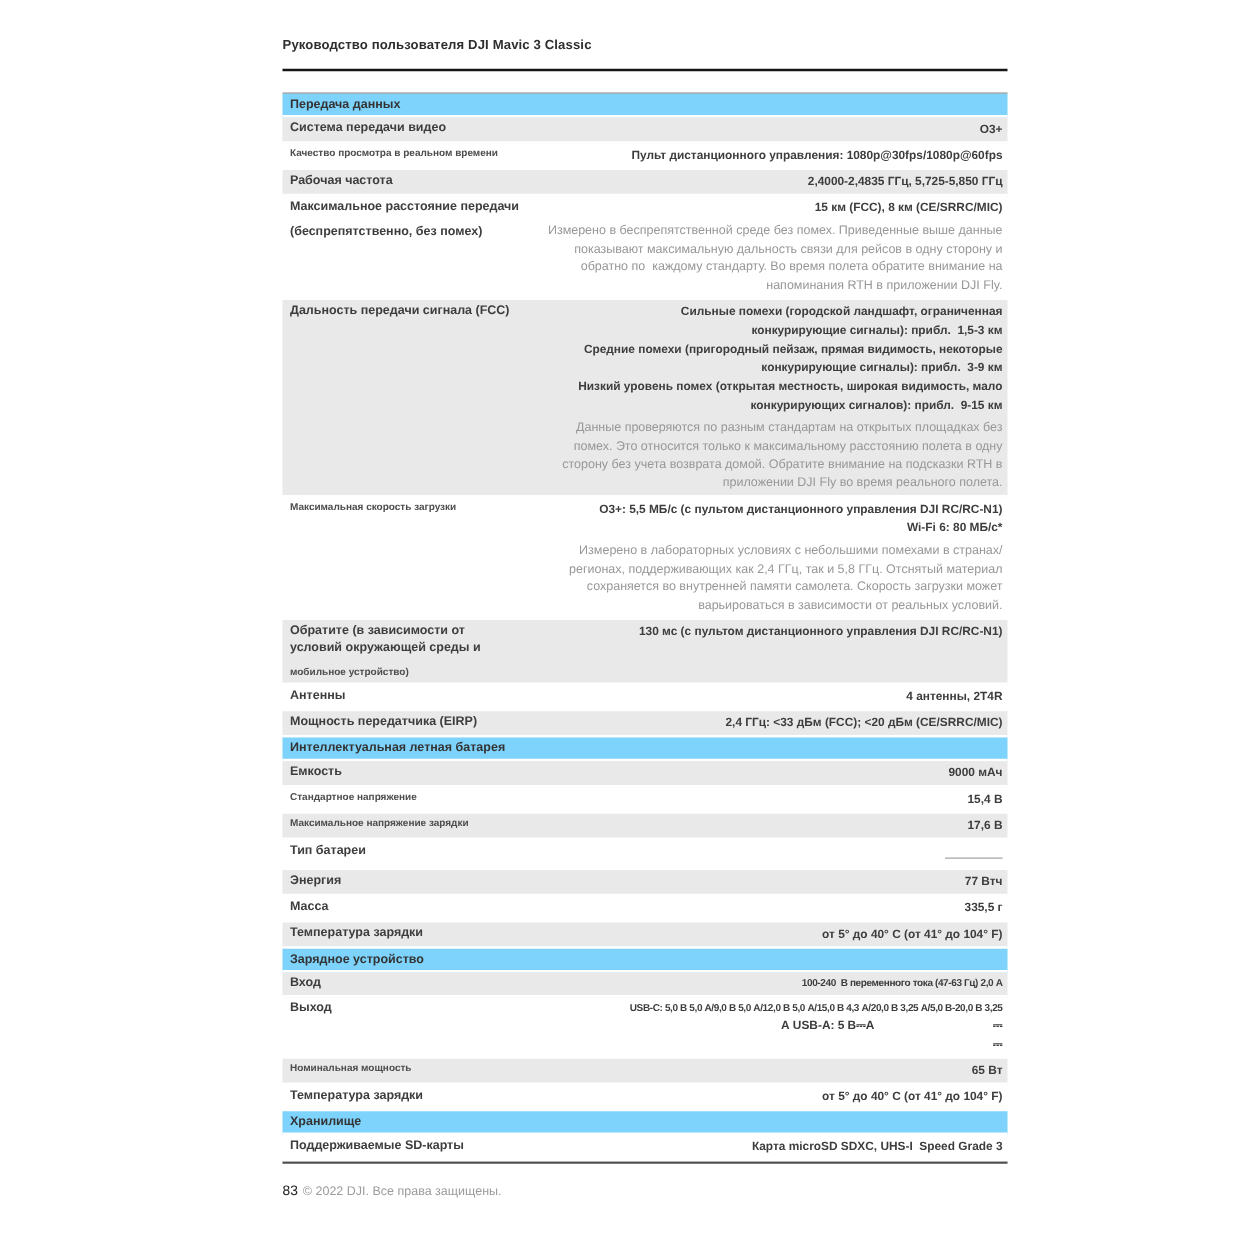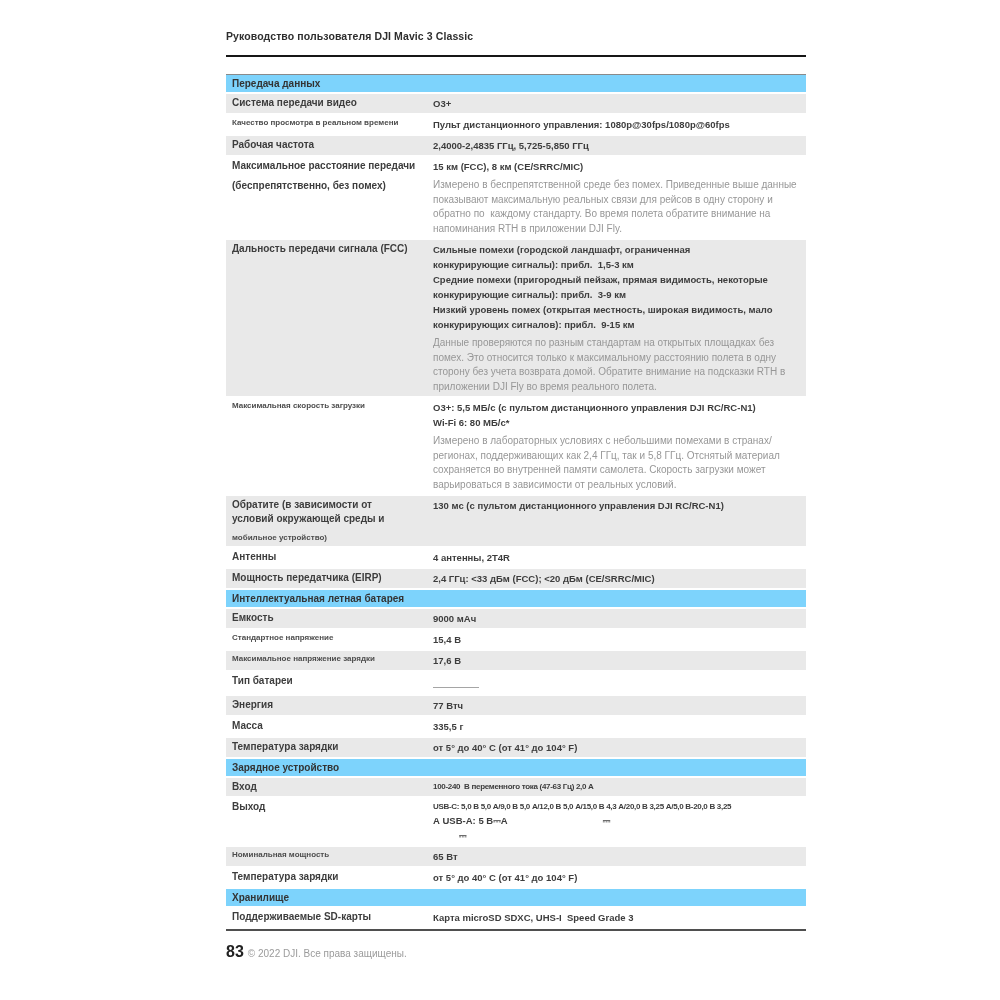--- a/index.html
+++ b/index.html
@@ -15,28 +15,28 @@
   .trow{display:flex;border-bottom:2px solid #ffffff;}
   .trow.section{background:#7dd3fc;padding:3px 6px;}
   .sec-label{font-size:10px;font-weight:bold;color:#333333;}
   .trow.spec{background:#ffffff;}
   .trow.spec.gray{background:#e9e9e9;}
   .cell{box-sizing:border-box;}
   .cell.label{width:207px;flex:none;padding:2px 10px 2px 6px;}
   .cell.value{flex:1;padding:2px 4px 2px 0;}
   .lbl{font-size:10px;font-weight:bold;color:#3d3d3d;line-height:14px;}
   .lbl.small{font-size:8px;color:#4d4d4d;line-height:12px;}
-  .vl{white-space:pre-wrap;}
+  .vl{white-space:pre-wrap;text-align:right;}
   .vl.b{font-size:9.5px;font-weight:bold;color:#3d3d3d;line-height:15px;}
   .vl.bs{font-size:8px;font-weight:bold;color:#3d3d3d;line-height:13px;letter-spacing:-0.3px;white-space:pre;}
   .vl.p{font-size:10px;font-weight:normal;color:#979797;line-height:14.5px;margin-top:4px;}
   .dashline{display:inline-block;width:46px;height:8px;border-bottom:1px solid #a5a5a5;}
   .suffix{font-weight:bold;}
   .footer{margin-top:12px;}
-  .pgnum{font-size:16px;font-weight:bold;color:#222222;}
+  .pgnum{font-size:11px;font-weight:normal;color:#222222;}
   .copy{font-size:10px;color:#9b9b9b;margin-left:4px;}
 </style>
 </head>
 <body>
 
 <div class="page">
   <div class="doc-title">Руководство пользователя  DJI Mavic 3 Classic</div>
   <div class="top-rule"></div>
   <div class="spec-table">
       <div class="trow section">
@@ -66,21 +66,21 @@
           <div class="vl b"><span>2,4000-2,4835 ГГц, 5,725-5,850 ГГц</span></div>
         </div>
       </div>
       <div class="trow spec">
         <div class="cell label">
           <div class="lbl">Максимальное  расстояние передачи</div>
           <div class="lbl" style="margin-top: 6px;">(беспрепятственно, без помех)</div>
         </div>
         <div class="cell value">
           <div class="vl b"><span>15 км (FCC), 8 км (CE/SRRC/MIC)</span></div>
-          <div class="vl p"><span>Измерено в беспрепятственной среде без помех. Приведенные выше данные показывают максимальную реальных связи для рейсов в одну сторону и  обратно по  каждому стандарту. Во время полета обратите внимание на напоминания RTH в приложении DJI Fly.</span></div>
+          <div class="vl p"><span>Измерено в беспрепятственной среде без помех. Приведенные выше данные показывают максимальную дальность связи для рейсов в одну сторону и  обратно по  каждому стандарту. Во время полета обратите внимание на напоминания RTH в приложении DJI Fly.</span></div>
         </div>
       </div>
       <div class="trow spec gray">
         <div class="cell label">
           <div class="lbl">Дальность передачи сигнала (FCC)</div>
         </div>
         <div class="cell value">
           <div class="vl b"><span>Сильные помехи (городской ландшафт, ограниченная</span></div>
           <div class="vl b"><span>конкурирующие сигналы): прибл.  1,5-3 км</span></div>
           <div class="vl b"><span>Средние помехи (пригородный пейзаж, прямая видимость, некоторые</span></div>

